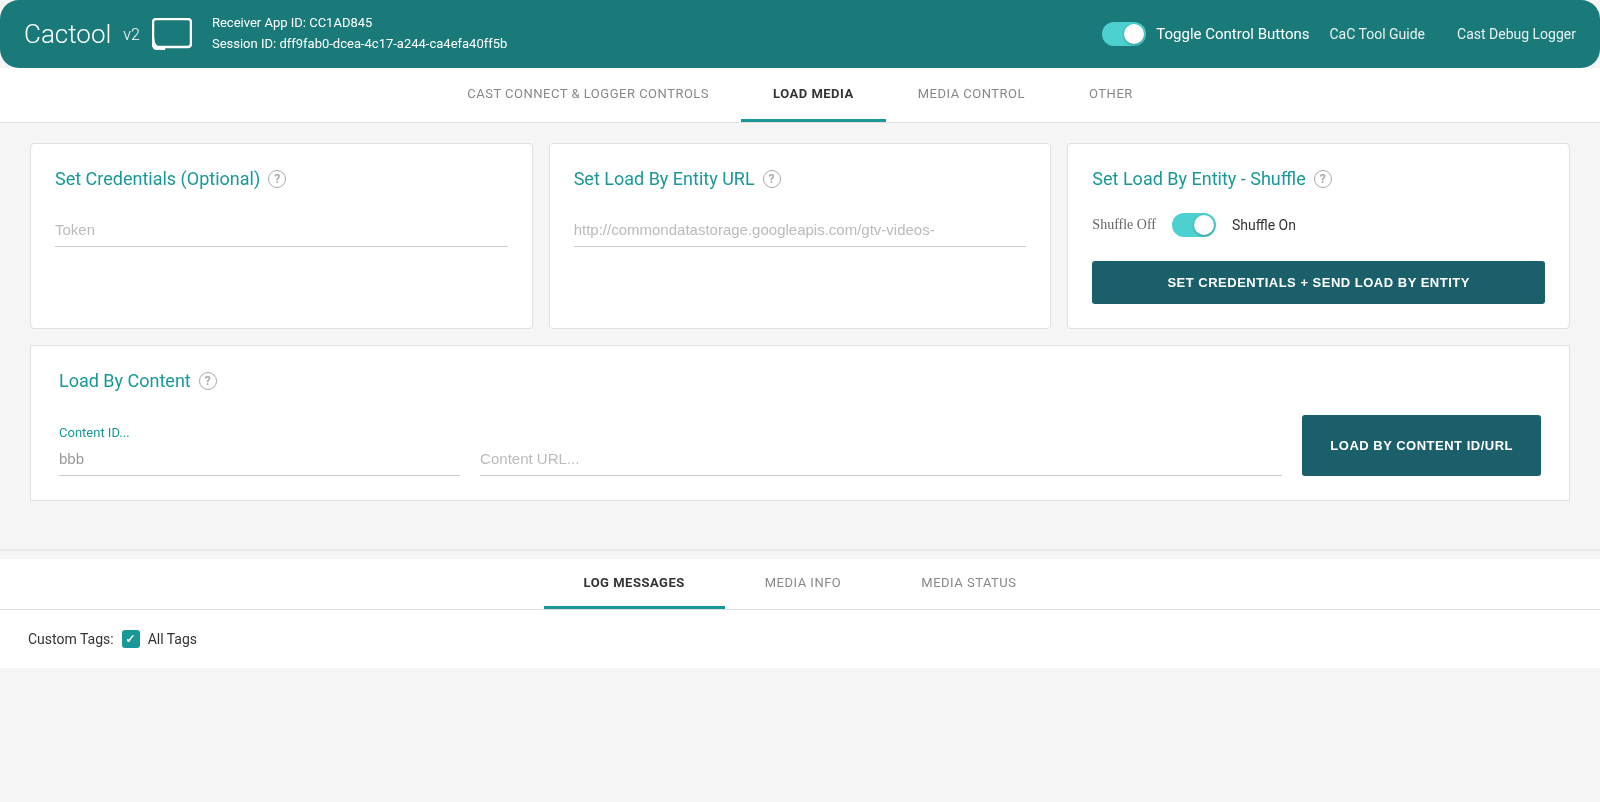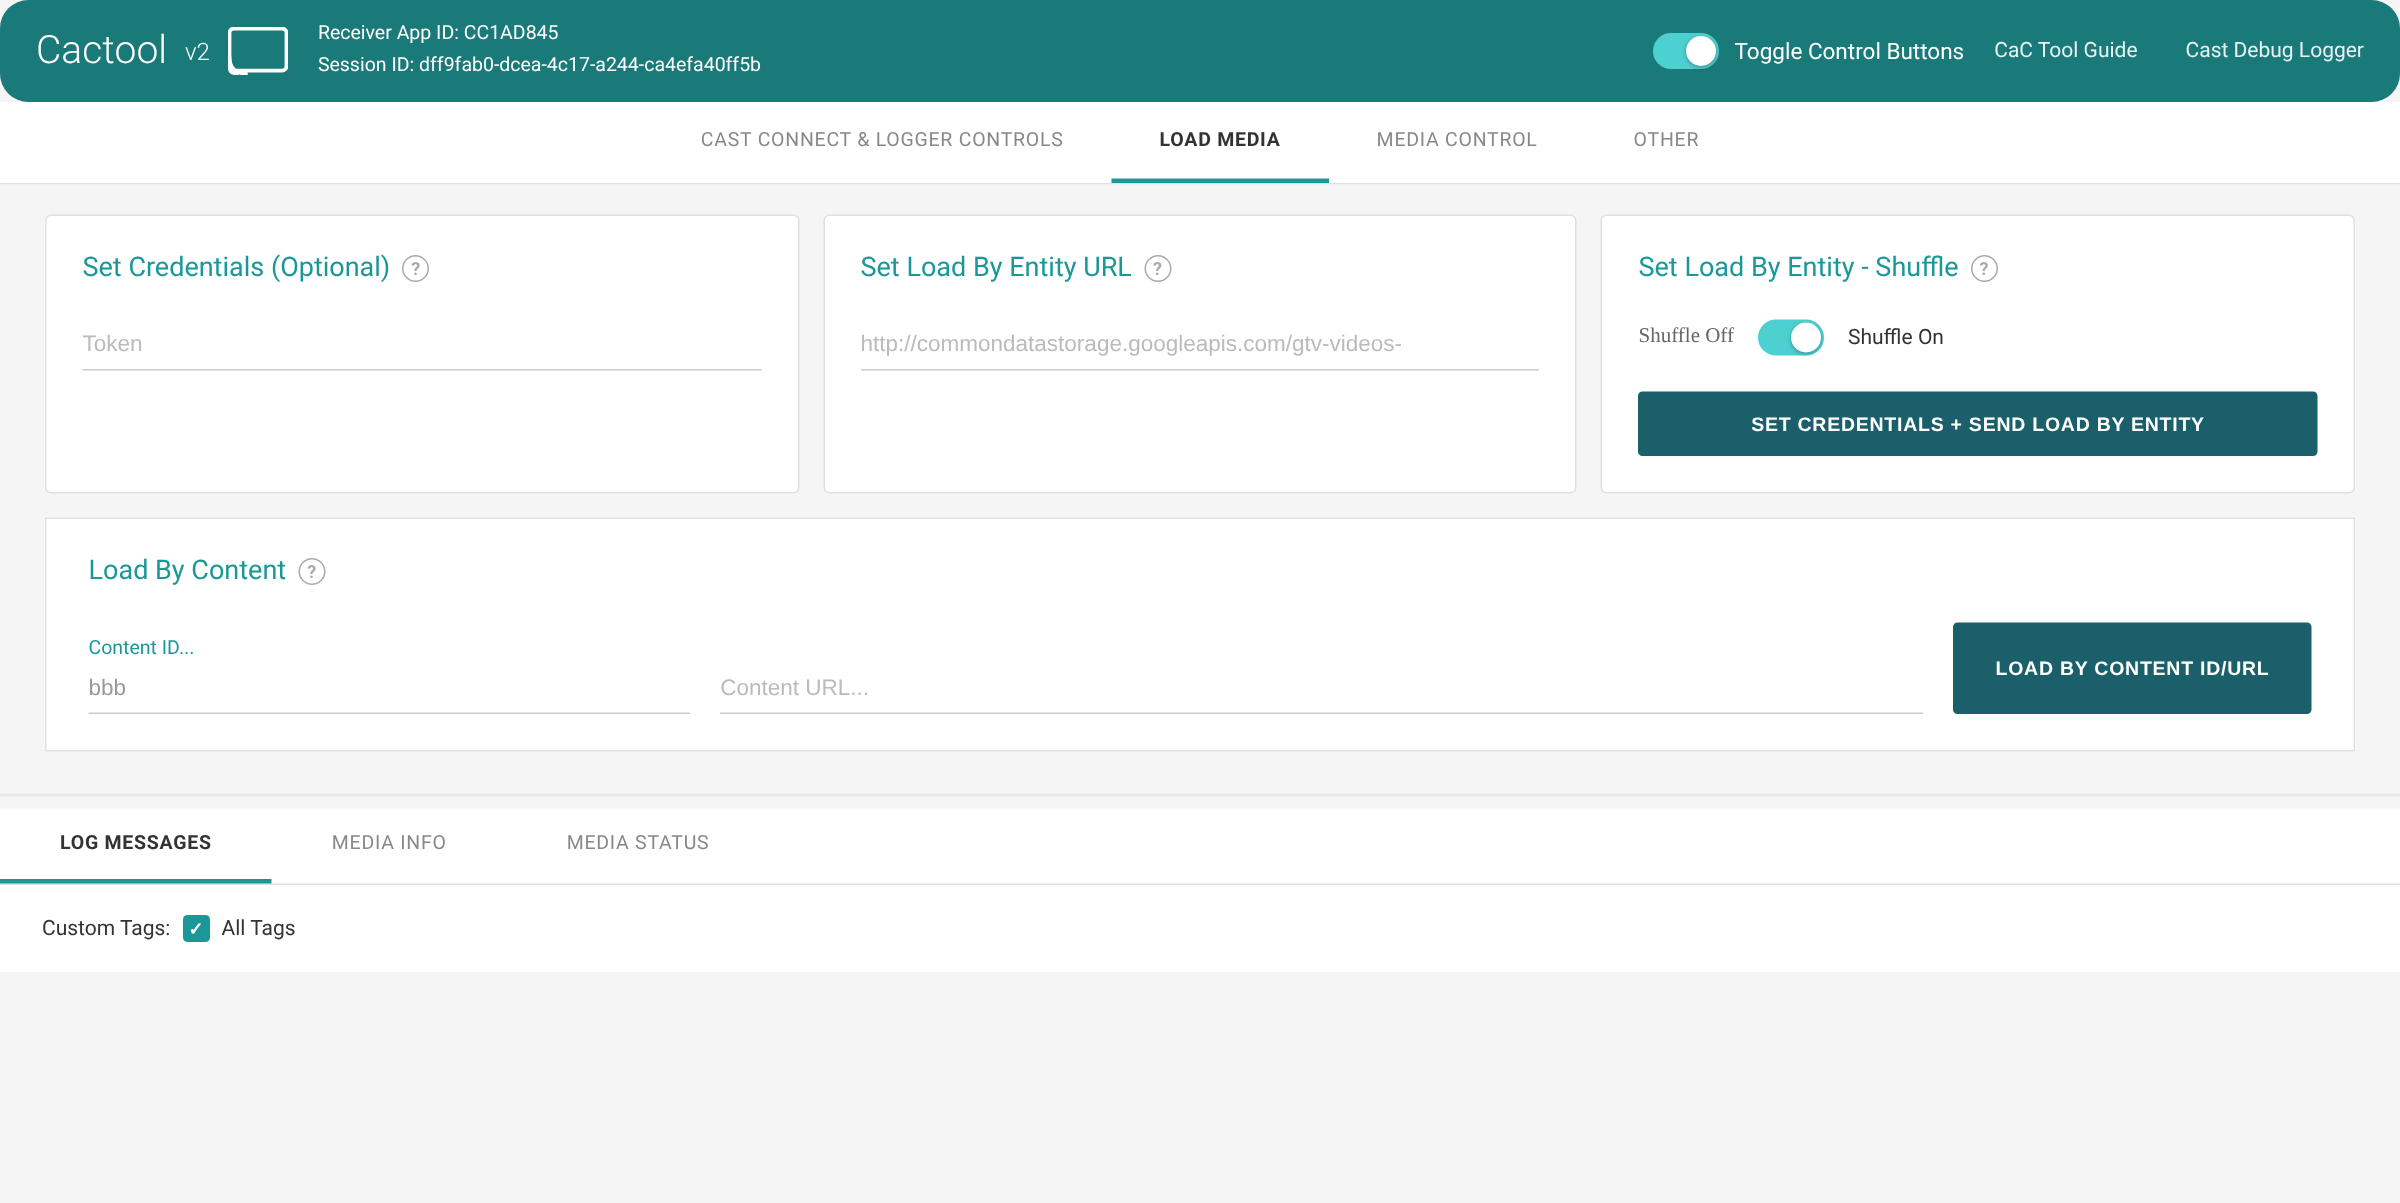--- a/index.html
+++ b/index.html
@@ -189,21 +189,21 @@
       width: 100%;
       text-transform: uppercase;
     }
 
     
     .card-full {
       background: white;
       border: 1px solid #e0e0e0;
       border-radius: 0;
       padding: 24px 28px;
-      margin-bottom: 8px;
+      margin-bottom: 28px;
     }
     .content-inputs-row {
       display: flex;
       align-items: flex-end;
       gap: 20px;
     }
     .content-id-wrap {
       flex: 1;
     }
     .content-id-label {
@@ -229,20 +229,21 @@
       height: 61px;
     }
 
     
     .bottom-section {
       background: white;
       margin-top: 8px;
     }
     .bottom-tabs {
       display: flex;
+      justify-content: center;
       border-bottom: 1px solid #e0e0e0;
       gap: 0;
     }
     .bottom-tab {
       padding: 16px 40px;
       font-size: 13px;
       color: #888;
       cursor: pointer;
       letter-spacing: 0.5px;
       border-bottom: 3px solid transparent;

